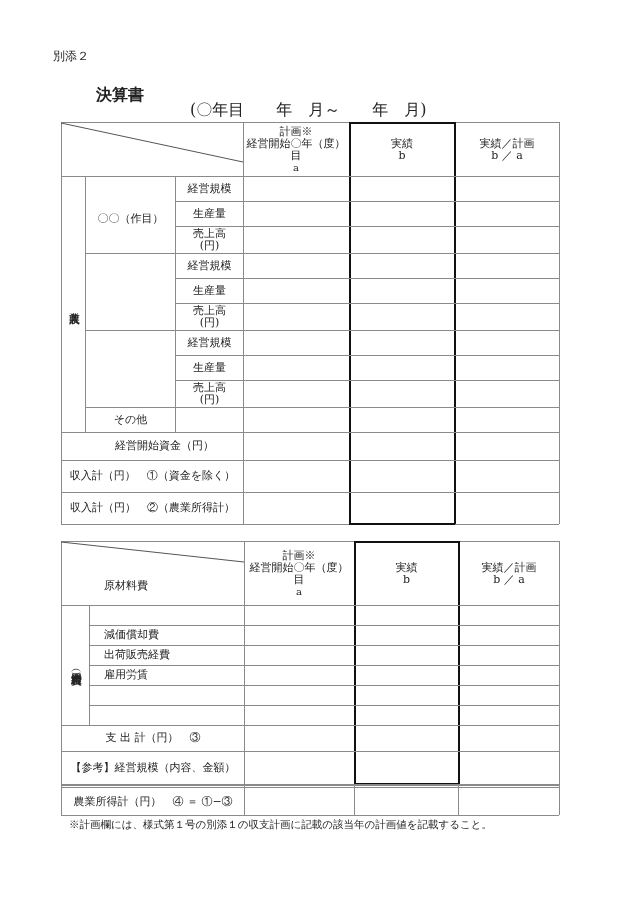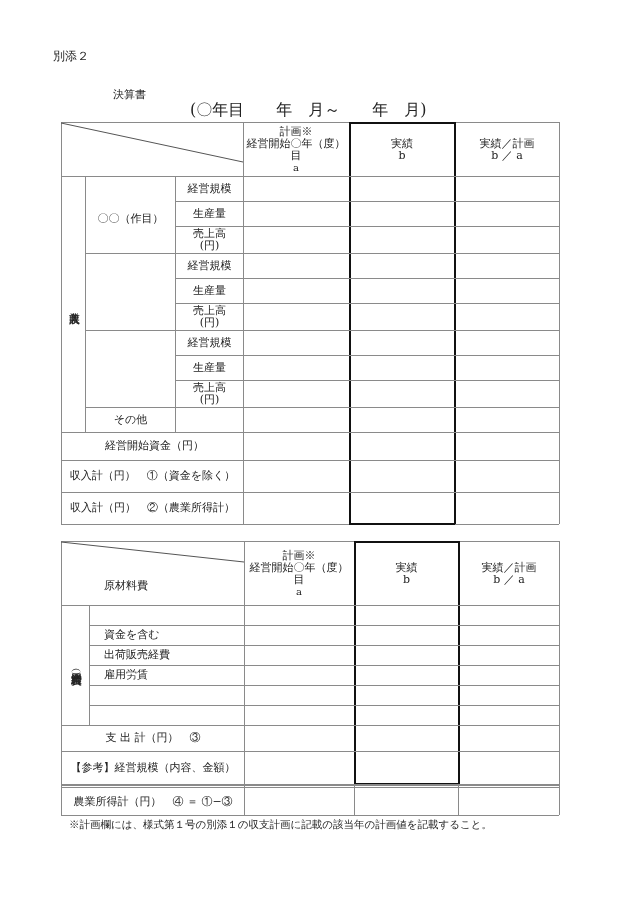--- a/index.html
+++ b/index.html
@@ -13,21 +13,21 @@
   .hk { position:absolute; height:0; border-top:2px solid #111; }
   .cell { position:absolute; display:flex; align-items:center; justify-content:center; font-size:11px; line-height:12px; }
   .cell-l { justify-content:flex-start; padding-left:6px; box-sizing:border-box; }
   .vert { writing-mode:vertical-rl; text-orientation:upright; font-size:11px; letter-spacing:0px; }
   .entry { position:absolute; }
 </style>
 </head>
 <body>
 
 <div class="t" style="left:53px;top:50px;font-size:12px;">別添２</div>
-<div class="t" style="left:113px;top:88px;font-weight:normal;font-size:11px;">決算書</div>
+<div class="t" style="left:96px;top:88px;font-weight:bold;font-size:16px;">決算書</div>
 <div class="t" style="left:190px;top:101px;font-size:16px;line-height:18px;">(〇年目　　年　月～　　年　月)</div>
 
 <div class="abs" style="left:0;top:0;width:630px;height:903px;pointer-events:none;">
 
   <div class="hl" style="left:61px;top:122px;width:498px;"></div>
   <div class="hl" style="left:61px;top:524px;width:498px;"></div>
   <div class="vl" style="left:61px;top:122px;height:402px;"></div>
   <div class="vl" style="left:559px;top:122px;height:402px;"></div>
 
   <div class="vl" style="left:243px;top:122px;height:402px;"></div>
@@ -100,21 +100,21 @@
 </div>
 
 <div class="cell" style="left:176px;top:330px;width:67px;height:25px;">経営規模</div>
 <div class="cell" style="left:176px;top:355px;width:67px;height:25px;">生産量</div>
 <div class="cell" style="left:176px;top:380px;width:67px;height:27px;flex-direction:column;">
   <div>売上高</div>
   <div>(円)</div>
 </div>
 
 <div class="cell" style="left:86px;top:407px;width:89px;height:25px;">その他</div>
-<div class="cell" style="left:64px;top:432px;width:181px;height:28px;">経営開始資金（円）</div>
+<div class="cell" style="left:74px;top:432px;width:181px;height:28px;">経営開始資金（円）</div>
 <div class="cell" style="left:62px;top:460px;width:181px;height:32px;">収入計（円）　①（資金を除く）</div>
 <div class="cell" style="left:62px;top:492px;width:181px;height:32px;">収入計（円）　②（農業所得計）</div>
 
 <div class="entry" style="left:244px;top:177px;width:105px;height:347px;"></div>
 <div class="entry" style="left:351px;top:177px;width:103px;height:347px;"></div>
 <div class="entry" style="left:456px;top:177px;width:103px;height:347px;"></div>
 
 <div class="abs" style="left:0;top:0;width:630px;height:903px;pointer-events:none;">
   <div class="hl" style="left:61px;top:541px;width:498px;"></div>
   <div class="vl" style="left:61px;top:541px;height:274px;"></div>
@@ -160,21 +160,21 @@
 <div class="cell" style="left:459px;top:542px;width:100px;height:63px;flex-direction:column;">
   <div>実績／計画</div>
   <div>b ／ a</div>
 </div>
 
 <div class="cell" style="left:62px;top:605px;width:27px;height:120px;">
   <span class="vert" style="line-height:12px;">農業経営費（円）</span>
 </div>
 
 <div class="cell cell-l" style="left:90px;top:576px;width:154px;height:20px;padding-left:14px;">原材料費</div>
-<div class="cell cell-l" style="left:90px;top:625px;width:154px;height:20px;padding-left:14px;">資金を含む</div>
+<div class="cell cell-l" style="left:90px;top:625px;width:154px;height:20px;padding-left:14px;">減価償却費</div>
 <div class="cell cell-l" style="left:90px;top:645px;width:154px;height:20px;padding-left:14px;">出荷販売経費</div>
 <div class="cell cell-l" style="left:90px;top:665px;width:154px;height:20px;padding-left:14px;">雇用労賃</div>
 <div class="cell cell-l" style="left:90px;top:685px;width:154px;height:20px;padding-left:14px;"></div>
 <div class="cell cell-l" style="left:90px;top:705px;width:154px;height:20px;padding-left:14px;"></div>
 
 <div class="cell" style="left:62px;top:725px;width:182px;height:26px;">支 出 計（円）　③</div>
 <div class="cell" style="left:62px;top:751px;width:182px;height:33px;">【参考】経営規模（内容、金額）</div>
 <div class="cell" style="left:62px;top:788px;width:182px;height:27px;">農業所得計（円）　④ ＝ ①−③</div>
 
 <div class="entry" style="left:245px;top:606px;width:109px;height:209px;"></div>

